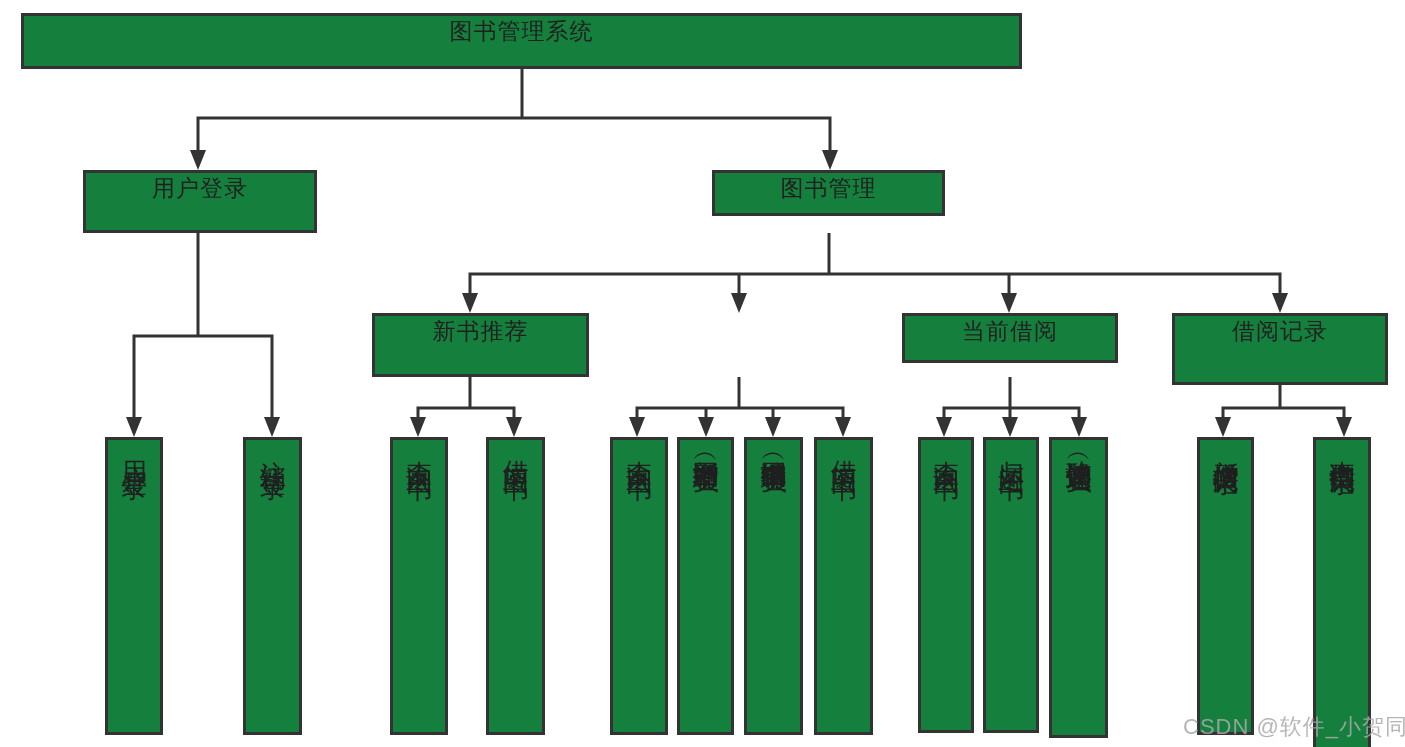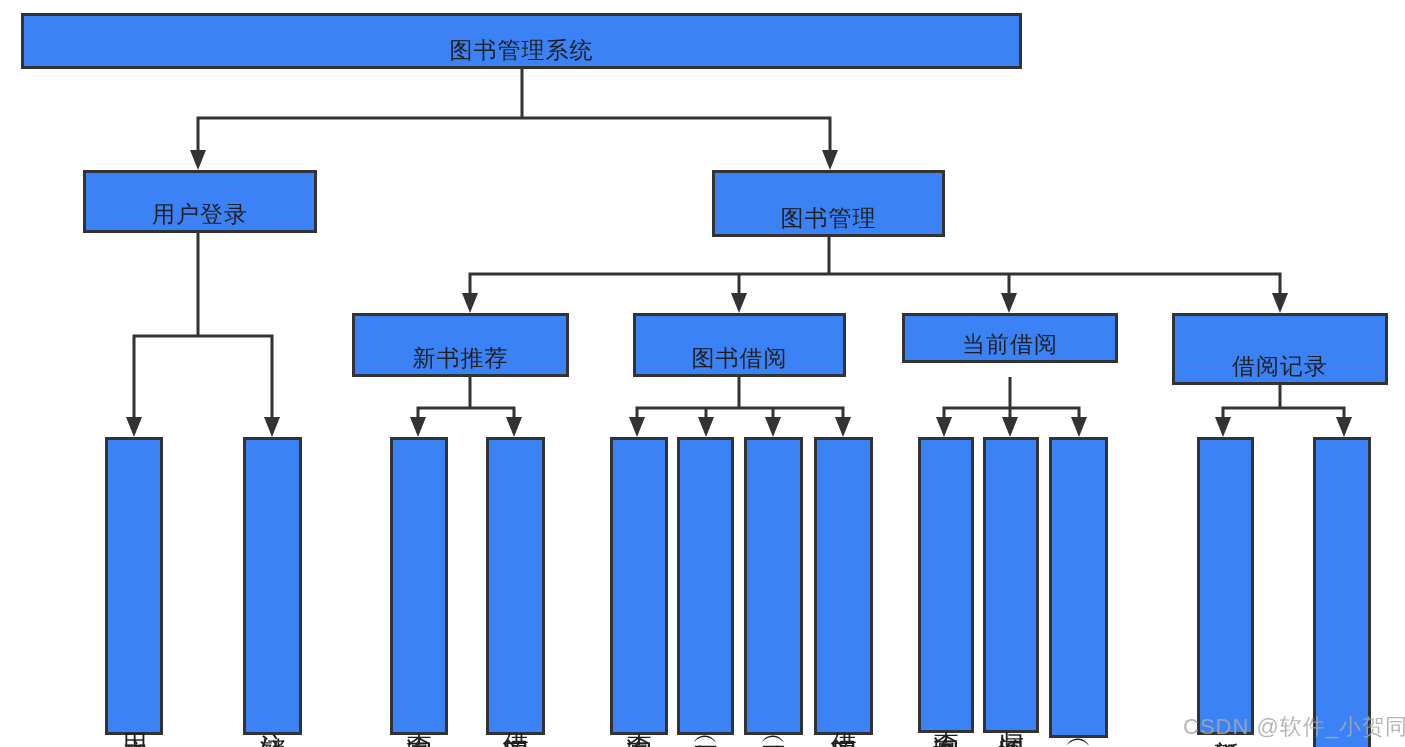--- a/index.html
+++ b/index.html
@@ -6,24 +6,24 @@
   #stage{
     position:relative;
     width:1405px;height:747px;
     background:#ffffff;
     overflow:hidden;
     font-family:"Liberation Sans","DejaVu Sans",sans-serif;
   }
   #wires{position:absolute;left:0;top:0;z-index:1;}
   .box{
     position:absolute;
-    background:#3b82f6;
+    background:#15803d;
     border:3px solid #333333;
     box-sizing:border-box;
-    display:flex;align-items:flex-end;justify-content:center;
+    display:flex;align-items:flex-start;justify-content:center;
     z-index:2;
     color:#1f1f1f;
   }
   .box .htext{
     font-size:23px;
     letter-spacing:1px;
     white-space:nowrap;
   }
   .box .vtext{
     writing-mode:vertical-rl;
@@ -100,29 +100,26 @@
     </g>
   </svg>
 
   <div class="box" style="left:21px;top:13px;width:1001px;height:56px">
     <span class="htext">图书管理系统</span>
   </div>
 
   <div class="box" style="left:83px;top:170px;width:234px;height:63px">
     <span class="htext">用户登录</span>
   </div>
-  <div class="box" style="left:712px;top:170px;width:233px;height:67px">
+  <div class="box" style="left:712px;top:170px;width:233px;height:46px">
     <span class="htext">图书管理</span>
   </div>
 
-  <div class="box" style="left:352px;top:313px;width:217px;height:64px">
+  <div class="box" style="left:372px;top:313px;width:217px;height:64px">
     <span class="htext">新书推荐</span>
-  </div>
-  <div class="box" style="left:633px;top:313px;width:213px;height:64px">
-    <span class="htext">图书借阅</span>
   </div>
   <div class="box" style="left:902px;top:313px;width:216px;height:50px">
     <span class="htext">当前借阅</span>
   </div>
   <div class="box" style="left:1172px;top:313px;width:216px;height:72px">
     <span class="htext">借阅记录</span>
   </div>
 
   <div class="box" style="left:105px;top:437px;width:58px;height:298px">
     <span class="vtext">用户登录</span>

